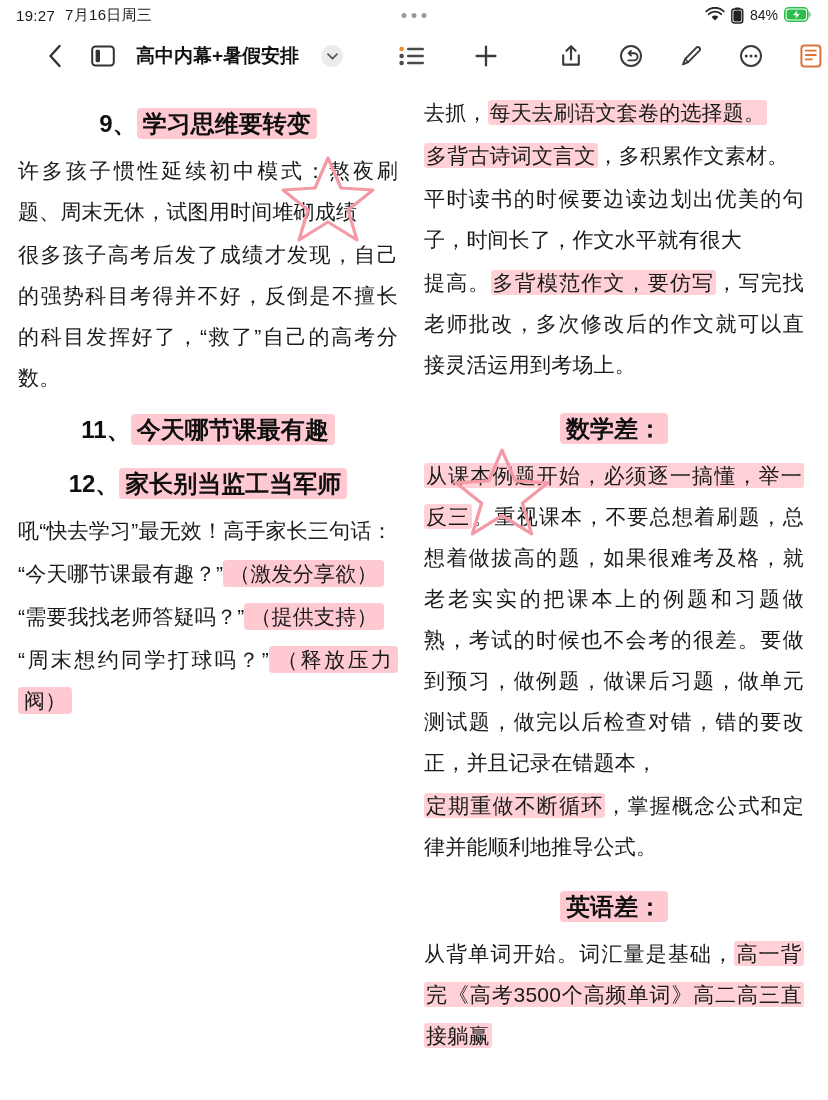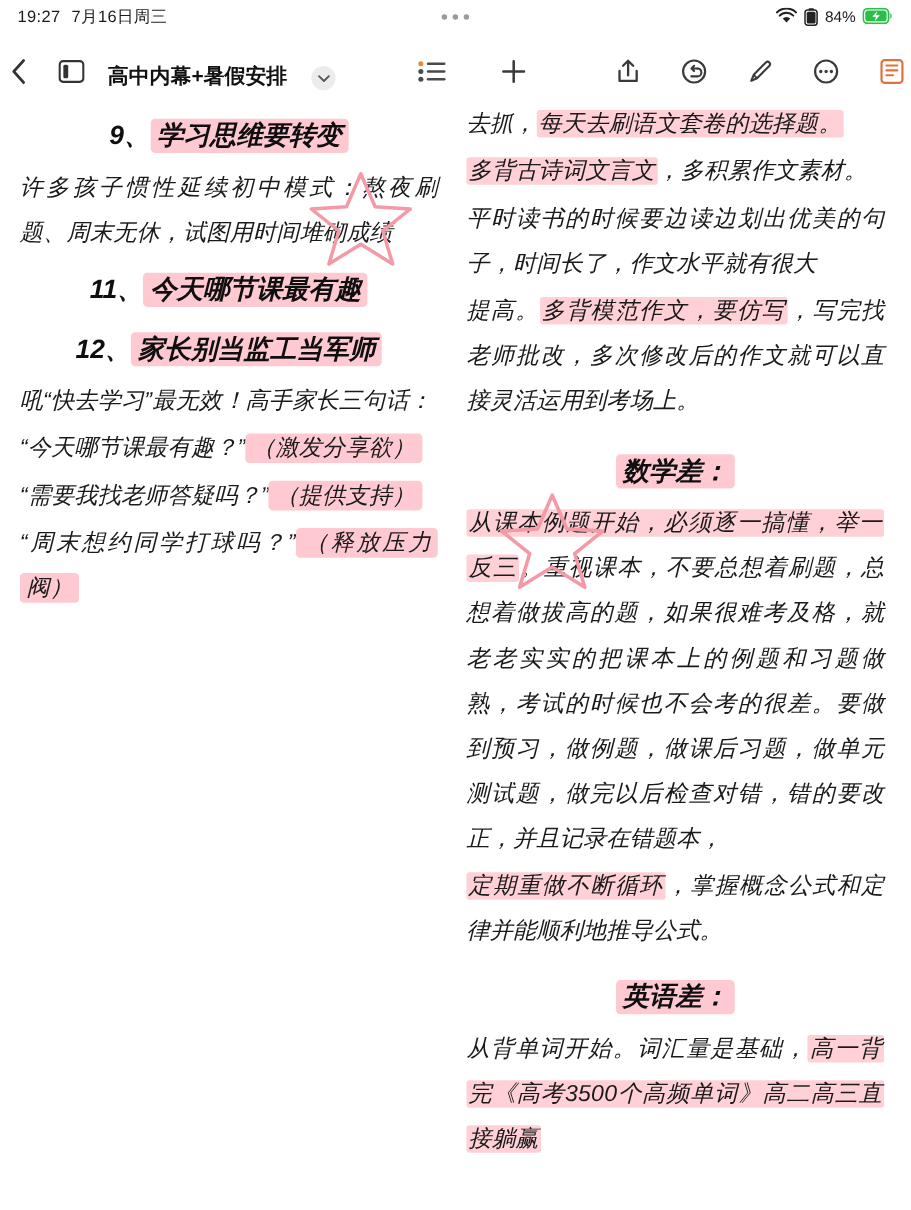--- a/index.html
+++ b/index.html
@@ -22,23 +22,24 @@
   }
   .status-left { display: flex; align-items: center; gap: 10px; font-weight: 500; letter-spacing: .3px; }
   .status-center { position: absolute; left: 50%; transform: translateX(-50%); display: flex; gap: 5px; }
   .status-center i { width: 5px; height: 5px; border-radius: 50%; background: #9a9a9a; display: block; }
   .status-right { margin-left: auto; display: flex; gap: 6px; font-size: 14px; }
   .wifi-icon svg, .batt-icon svg { display: block; }
 
   
   .toolbar {
     height: 52px;
-    display: flex; align-items: flex-end;
+    display: flex; align-items: center;
     padding: 0 0;
     gap: 14px;
+    margin-left: 38px;
   }
   .tb-btn {
     width: 34px; height: 34px;
     display: flex; align-items: center; justify-content: center;
     color: #3d3d3d;
     cursor: pointer;
   }
   .doc-title {
     font-size: 19px; font-weight: 700; color: #111;
     margin-left: 2px;
@@ -56,21 +57,21 @@
   .tb-center { display: flex; align-items: center; gap: 40px; }
 
   
   .content {
     display: flex;
     padding: 10px 18px 0 18px;
     gap: 26px;
     height: calc(1100px - 82px);
     overflow: hidden;
   }
-  .col { width: 380px; position: relative; font-style: italic; }
+  .col { width: 380px; position: relative; }
 
   .p {
     font-size: 21px;
     line-height: 41px;
     color: #1a1a1a;
     letter-spacing: .2px;
     margin-bottom: 2px;
     text-align: justify;
   }
   .h {
@@ -236,20 +237,21 @@
         <path d="M48 6 L61 36 L93 38 L68 58 L77 88 L48 70 L19 88 L28 58 L3 38 L35 36 Z" fill="none" stroke="#f39aa6" stroke-width="3.2" stroke-linejoin="round" stroke-linecap="round"></path>
       </svg>
     </div>
 
     <div class="h">
       <span>9、</span><span class="hl-pink">学习思维要转变</span>
     </div>
 
     <div class="p">许多孩子惯性延续初中模式：熬夜刷题、周末无休，试图用时间堆砌成绩</div>
 
+    <div class="p">很多孩子高考后发了成绩才发现，自己的强势科目考得并不好，反倒是不擅长的科目发挥好了，“救了”自己的高考分数。</div>
 
     <div class="h">
       <span>11、</span><span class="hl-pink">今天哪节课最有趣</span>
     </div>
 
     <div class="h">
       <span>12、</span><span class="hl-pink">家长别当监工当军师</span>
     </div>
     <div class="p">吼“快去学习”最无效！高手家长三句话：</div>
 

